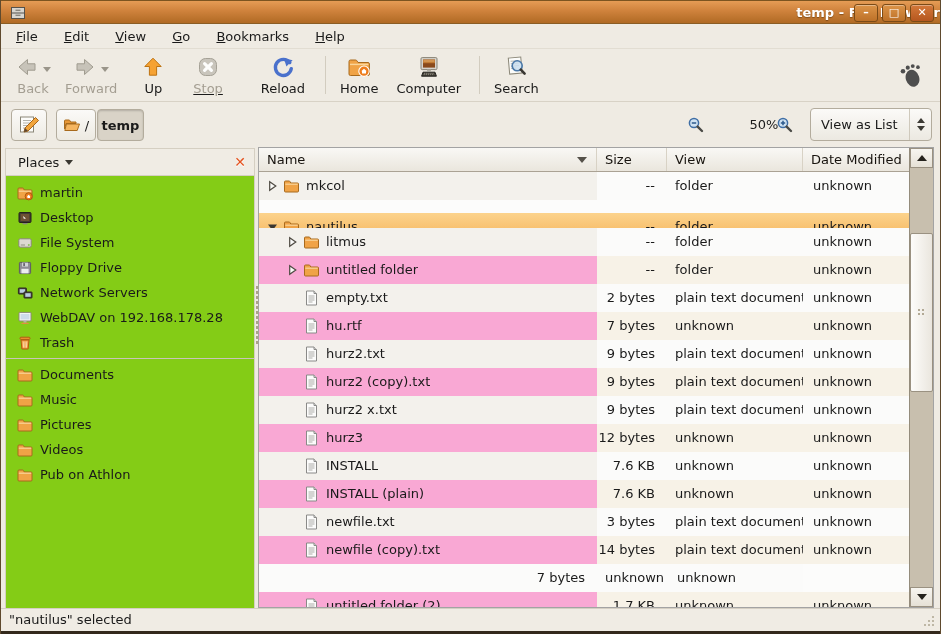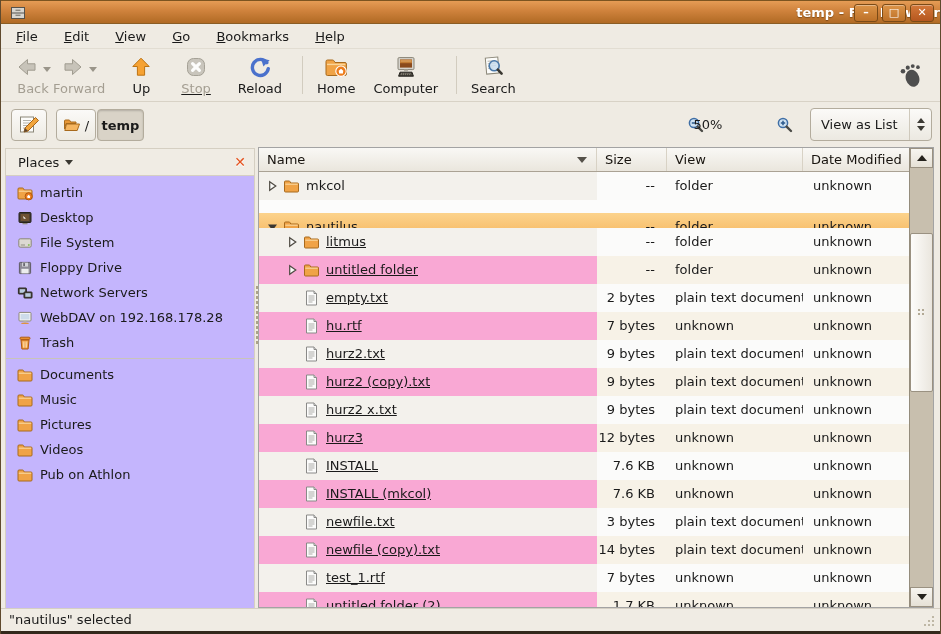--- a/index.html
+++ b/index.html
@@ -33,46 +33,46 @@
   
   #toolbar{position:absolute;left:0;top:49px;width:100%;height:53px;background:#efebe3;
     border-bottom:1px solid #d8d2c6;display:flex;align-items:center;padding-left:14px;}
   .t-item{display:flex;flex-direction:column;align-items:center;gap:1px;}
   .t-item .t-label{line-height:15px;}
   .t-item.disabled .t-label{color:#a49e92;}
   .t-iconrow{display:flex;align-items:center;gap:4px;height:26px;}
   .caret{width:0;height:0;border-left:4px solid transparent;border-right:4px solid transparent;
     border-top:5px solid #9a958a;margin-top:4px;}
   .t-sep{width:1px;height:38px;background:#d2ccbf;margin:0 14px;}
-  #m-back{margin-right:2px;text-align:center;} #m-fwd{margin-right:24px;} #m-up{margin-right:28px;}
-  #m-stop{margin-right:27px;text-decoration:underline;} #m-reload{margin-right:6px;}
+  #m-back{margin-right:14px;text-align:center;} #m-fwd{margin-right:24px;} #m-up{margin-right:28px;}
+  #m-stop{margin-right:38px;text-decoration:underline;} #m-reload{margin-right:6px;}
   #m-home{margin-right:18px;} #m-comp{margin-right:4px;}
   #toolbar-spacer{flex:1;}
   #gnome-foot{margin-right:16px;}
 
   
   #locbar{position:absolute;left:0;top:103px;width:100%;height:43px;background:#efebe3;}
   .loc-btn{position:absolute;top:6px;height:32px;border:1px solid #b3ac9d;border-radius:4px;
     background:linear-gradient(#fbfaf8,#edeae2);display:flex;align-items:center;justify-content:center;gap:4px;}
   #btn-edit-loc{left:10px;width:36px;}
   #btn-root{left:55px;width:40px;}
   #btn-current{left:96px;width:47px;background:#d9d3c7;box-shadow:inset 0 1px 2px rgba(0,0,0,.18);font-weight:bold;}
   #zoom-out-btn{position:absolute;left:686px;top:13px;}
-  #zoom-level{position:absolute;left:682px;top:6px;width:50px;text-align:center;line-height:32px;}
+  #zoom-level{position:absolute;left:738px;top:6px;width:50px;text-align:center;line-height:32px;}
   #zoom-in-btn{position:absolute;left:775px;top:13px;}
   #view-combo{position:absolute;left:809px;top:5px;width:122px;height:33px;border:1px solid #b3ac9d;border-radius:4px;
     background:linear-gradient(#fbfaf8,#ece9e1);display:flex;align-items:center;}
   #view-combo .combo-label{flex:1;padding-left:10px;}
   #combo-spin{width:22px;height:100%;border-left:1px solid #cfc9bc;display:flex;flex-direction:column;
     align-items:center;justify-content:center;gap:3px;}
   .spin-up{width:0;height:0;border-left:4px solid transparent;border-right:4px solid transparent;border-bottom:5px solid #3c3a34;}
   .spin-dn{width:0;height:0;border-left:4px solid transparent;border-right:4px solid transparent;border-top:5px solid #3c3a34;}
 
   
-  #sidebar{position:absolute;left:4px;top:148px;width:250px;height:466px;background:#c4b5fd;
+  #sidebar{position:absolute;left:4px;top:148px;width:250px;height:466px;background:#84cc16;
     border:1px solid #d5cfc2;}
   #places-header{height:27px;background:#f0ece4;border-bottom:1px solid #d5cfc2;
     display:flex;align-items:center;padding:0 8px 0 12px;}
   #places-header .ph-label{margin-right:6px;}
   .tri-down{width:0;height:0;border-left:4px solid transparent;border-right:4px solid transparent;border-top:5px solid #3a3832;}
   #places-close{margin-left:auto;color:#e4531f;font-weight:bold;font-size:14px;line-height:14px;
     text-shadow:0 1px 0 #fff;}
   #side-list{padding-top:4px;}
   .side-item{height:25px;display:flex;align-items:center;gap:7px;padding-left:11px;}
   .side-sep{height:1px;background:#c9c4ba;margin:3px 0;}
@@ -93,21 +93,21 @@
   #rows{position:absolute;left:0;top:24px;width:650px;height:437px;overflow:hidden;}
   .lrow{height:28px;line-height:28px;}
   .lrow .c-name{display:flex;align-items:center;overflow:hidden;white-space:nowrap;}
   .lrow.w .c-name{background:#f3f1ec;} .lrow.w .c-rest{background:#fbfbfa;}
   .lrow.c .c-name{background:#f9a8d4;} .lrow.c .c-rest{background:#f7f2e7;}
   .lrow.sel .c-name,.lrow.sel .c-rest{background:linear-gradient(#fcd38c,#f5b35a);margin-top:13px;}
   .c-size{text-align:right;padding-right:12px;}
   .c-type{padding-left:8px;white-space:nowrap;overflow:hidden;}
   .c-date{padding-left:10px;}
   .exp{width:15px;height:16px;flex:0 0 15px;margin-right:3px;}
-  .d0 .c-name{padding-left:6px;} .d1 .c-name{padding-left:26px;text-decoration:underline;}
+  .d0 .c-name{padding-left:6px;} .d1 .c-name{padding-left:26px;}
   .ficon{width:17px;height:16px;flex:0 0 17px;margin-right:6px;}
   .fname{overflow:hidden;text-overflow:ellipsis;}
 
   
   #vscroll{width:24px;background:#c8bfae;border-left:1px solid #948c7c;position:relative;}
   .sb-btn{position:absolute;left:0;width:23px;height:20px;background:linear-gradient(#f7f5f0,#e6e1d6);
     border:1px solid #9a9181;display:flex;align-items:center;justify-content:center;}
   #sb-up{top:0;} #sb-dn{bottom:0;}
   .sb-tri-up{width:0;height:0;border-left:5px solid transparent;border-right:5px solid transparent;border-bottom:6px solid #25221c;}
   .sb-tri-dn{width:0;height:0;border-left:5px solid transparent;border-right:5px solid transparent;border-top:6px solid #25221c;}
@@ -720,21 +720,21 @@
         </div>
 
         <div class="lrow lgrid c d1">
           <div class="c-name">
               <span class="exp"></span>
               <span class="ficon">
                 <svg width="17" height="16">
                   <use href="#sym-file"></use>
                 </svg>
               </span>
-              <span class="fname">INSTALL (mkcol)</span>
+              <span class="fname">INSTALL (plain)</span>
             </div>
           <div class="c-rest c-size">7.6 KB</div>
           <div class="c-rest c-type">unknown</div>
           <div class="c-rest c-date">unknown</div>
         </div>
 
         <div class="lrow lgrid w d1">
           <div class="c-name">
               <span class="exp"></span>
               <span class="ficon">
@@ -758,29 +758,20 @@
                 </svg>
               </span>
               <span class="fname">newfile (copy).txt</span>
             </div>
           <div class="c-rest c-size">14 bytes</div>
           <div class="c-rest c-type">plain text document</div>
           <div class="c-rest c-date">unknown</div>
         </div>
 
         <div class="lrow lgrid w d1">
-          <div class="c-name">
-              <span class="exp"></span>
-              <span class="ficon">
-                <svg width="17" height="16">
-                  <use href="#sym-file"></use>
-                </svg>
-              </span>
-              <span class="fname">test_1.rtf</span>
-            </div>
           <div class="c-rest c-size">7 bytes</div>
           <div class="c-rest c-type">unknown</div>
           <div class="c-rest c-date">unknown</div>
         </div>
 
         <div class="lrow lgrid c d1">
           <div class="c-name">
               <span class="exp"></span>
               <span class="ficon">
                 <svg width="17" height="16">

